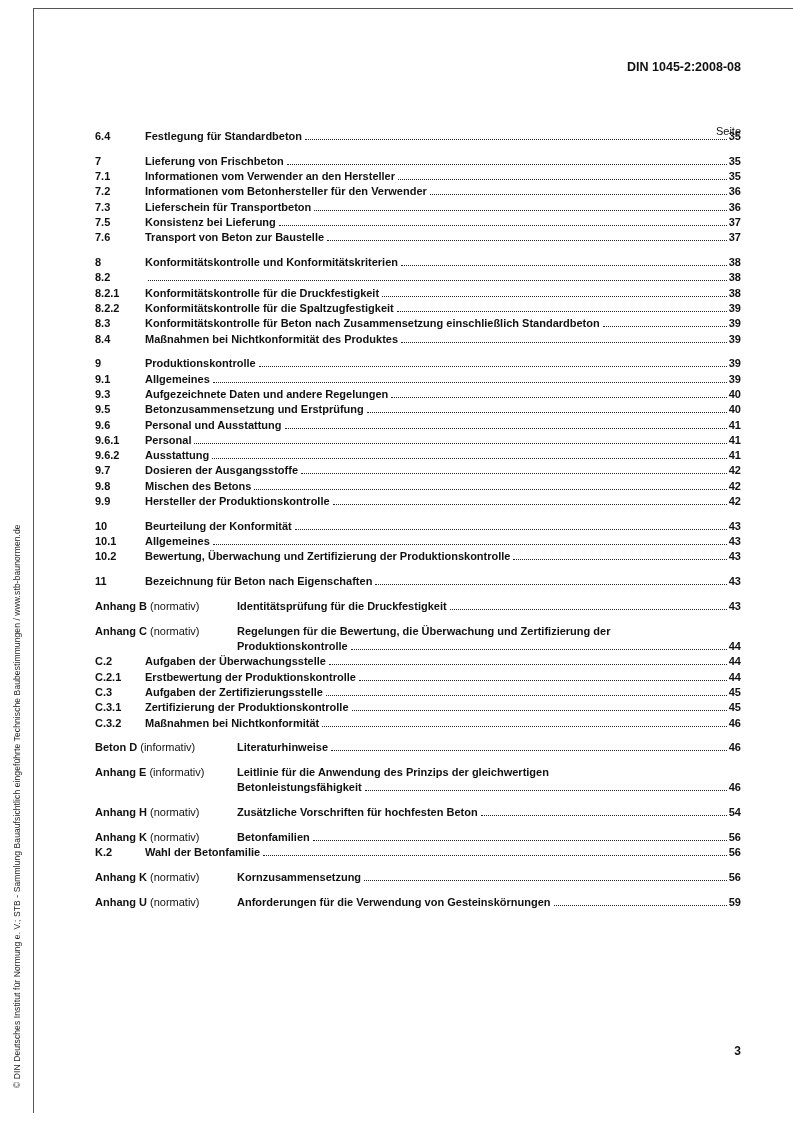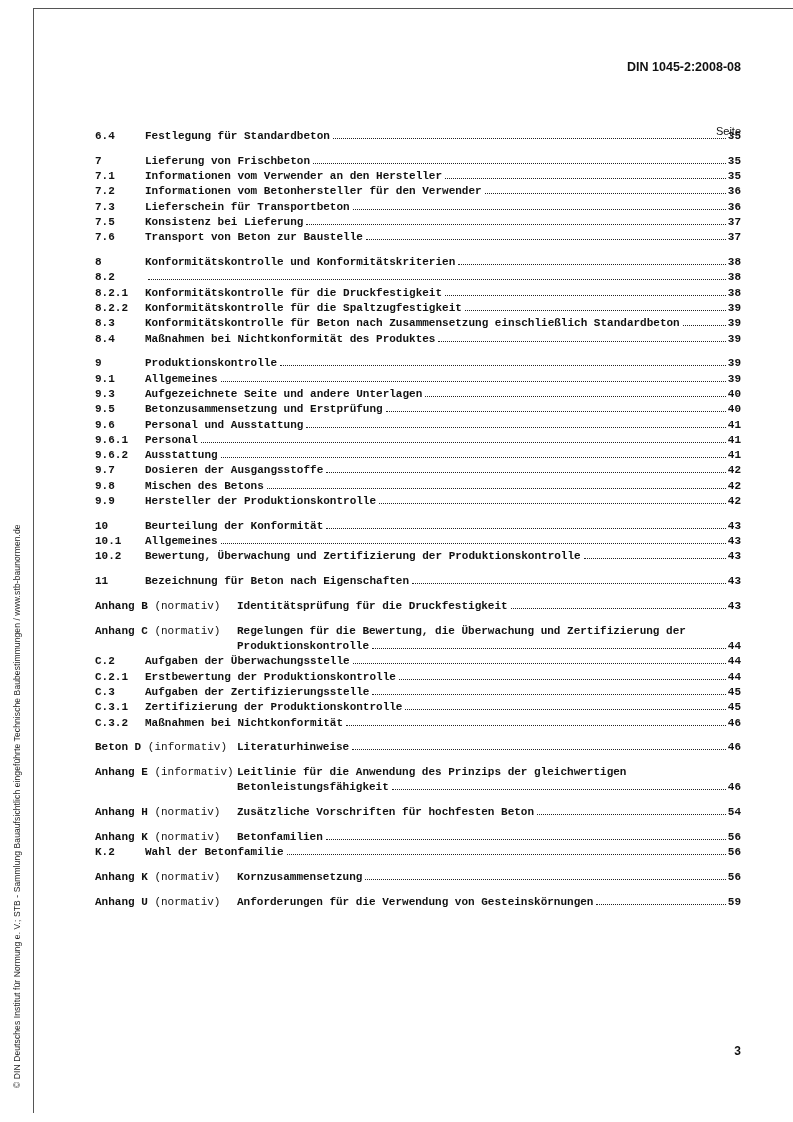--- a/index.html
+++ b/index.html
@@ -42,21 +42,20 @@
     position: absolute; left: 95px; top: 129px;
     width: 646px;
     font-size: 11px;
   }
   .toc-row {
     display: flex;
     align-items: baseline;
     line-height: 15.3px;
     font-weight: bold;
     white-space: nowrap;
-    font-family: Liberation Mono, monospace;
   }
   .toc-row.gap { margin-top: 9.5px; }
   .num    { flex: none; width: 50px; }
   .prefix { flex: none; width: 142px; }
   .indent { flex: none; width: 142px; }
   .qual   { font-weight: normal; }
   .title  { flex: none; }
   .leader {
     flex: 1 1 8px;
     min-width: 8px;
@@ -167,21 +166,21 @@
       <span class="pg">39</span>
     </div>
     <div class="toc-row">
       <span class="num">9.1</span>
       <span class="title">Allgemeines</span>
       <span class="leader"></span>
       <span class="pg">39</span>
     </div>
     <div class="toc-row">
       <span class="num">9.3</span>
-      <span class="title">Aufgezeichnete Seite und andere Unterlagen</span>
+      <span class="title">Aufgezeichnete Daten und andere Regelungen</span>
       <span class="leader"></span>
       <span class="pg">40</span>
     </div>
     <div class="toc-row">
       <span class="num">9.5</span>
       <span class="title">Betonzusammensetzung und Erstprüfung</span>
       <span class="leader"></span>
       <span class="pg">40</span>
     </div>
     <div class="toc-row">

